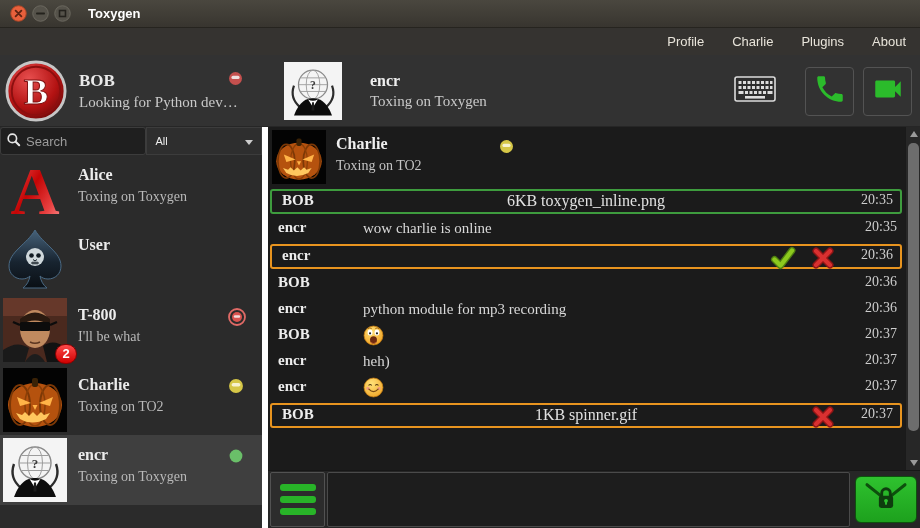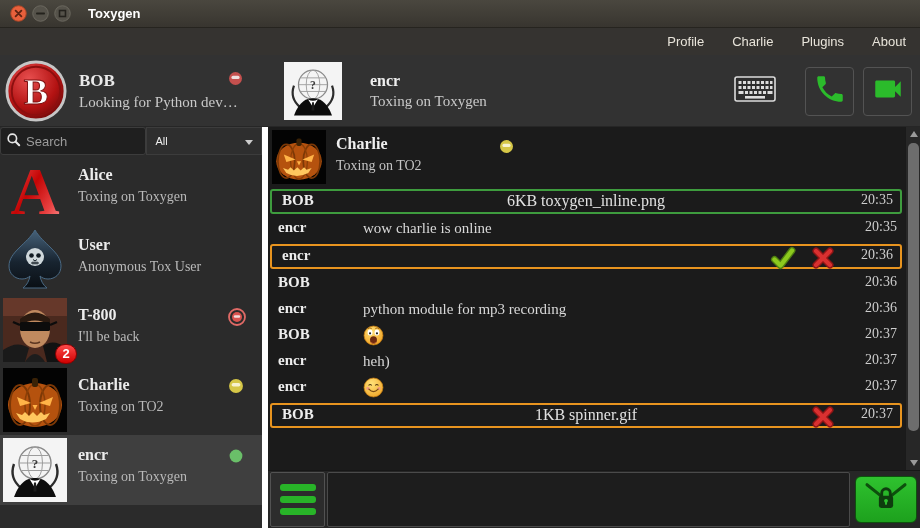--- a/index.html
+++ b/index.html
@@ -289,39 +289,38 @@
                 </defs>
                 <path d="M32 2 C24 16 6 24 6 38 c0 8 6 13 13 13 3 0 6 -1 8 -3 c-1 5 -3 9 -7 12 h24 c-4 -3 -6 -7 -7 -12 c2 2 5 3 8 3 c7 0 13 -5 13 -13 C58 24 40 16 32 2 Z" fill="url(#gS)" stroke="#4a6a85" stroke-width="1"></path>
                 <circle cx="32" cy="29" r="9" fill="#cfd8dc"></circle>
                 <circle cx="28.5" cy="27.5" r="2.3" fill="#101a22"></circle>
                 <circle cx="35.5" cy="27.5" r="2.3" fill="#101a22"></circle>
                 <path d="M30 31.5 l2 1.5 l2 -1.5" fill="none" stroke="#101a22" stroke-width="1"></path>
                 <path d="M28 35 h8 M30 33.5 v3 M32 33.5 v3 M34 33.5 v3" stroke="#101a22" stroke-width="1"></path>
               </svg>
             </span>
             <div class="contact-name">User</div>
-            <div class="contact-status-msg">Anonymous Tox User</div>
           </div>
           <div class="contact">
             <span class="avatar">
               <svg viewBox="0 0 64 64">
                 <rect width="64" height="64" fill="#4a291e"></rect>
                 <rect width="64" height="18" fill="#66382a"></rect>
                 <path d="M0 52 Q14 42 26 50 L22 64 H0 Z" fill="#1a1a1a"></path>
                 <path d="M64 50 Q50 40 40 48 L44 64 H64 Z" fill="#121212"></path>
                 <ellipse cx="32" cy="31" rx="15" ry="19" fill="#c08a5f"></ellipse>
                 <path d="M17 21 Q32 8 47 21 L47 27 Q32 18 17 27 Z" fill="#2a1a10"></path>
                 <rect x="17" y="24" width="30" height="9" rx="1.5" fill="#0c0c0c"></rect>
                 <path d="M17 27 L10 24 M47 27 L54 24" stroke="#0c0c0c" stroke-width="2.4"></path>
                 <path d="M27 44 q5 2.6 10 0" stroke="#5a3520" stroke-width="1.6" fill="none"></path>
                 <path d="M22 64 q10 -16 20 0 Z" fill="#1d1d1d"></path>
               </svg>
             </span>
             <div class="contact-name">T-800</div>
-            <div class="contact-status-msg">I'll be back</div>
+            <div class="contact-status-msg">I'll be what</div>
             <span class="contact-state state-icon" style="width: 18px; height: 18px; right: 16px;">
               <svg viewBox="0 0 18 18">
                 <circle cx="9" cy="9" r="8" fill="none" stroke="#e06a66" stroke-width="1.8"></circle>
                 <circle cx="9" cy="9" r="5" fill="#d9534f"></circle>
                 <rect x="5.8" y="7.2" width="6.4" height="2.6" rx="1.3" fill="#f2dcdc"></rect>
               </svg>
             </span>
             <span class="unread-badge">2</span>
           </div>
           <div class="contact">

